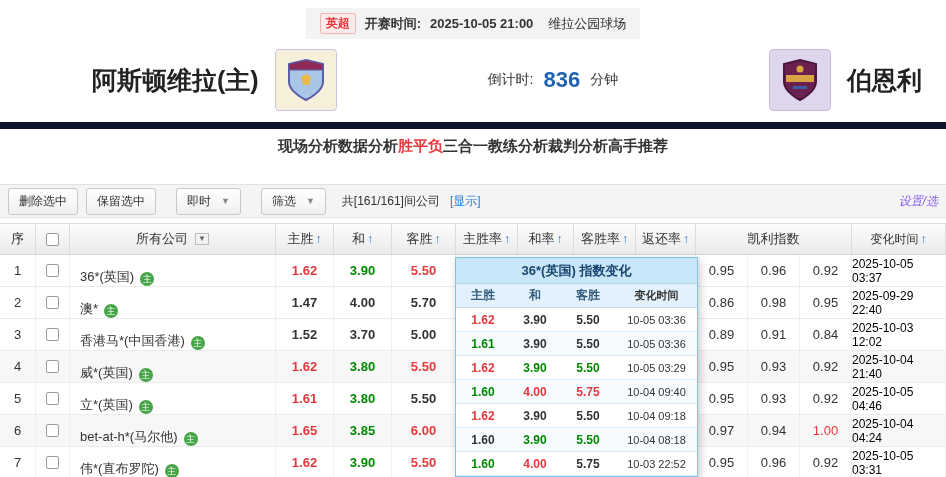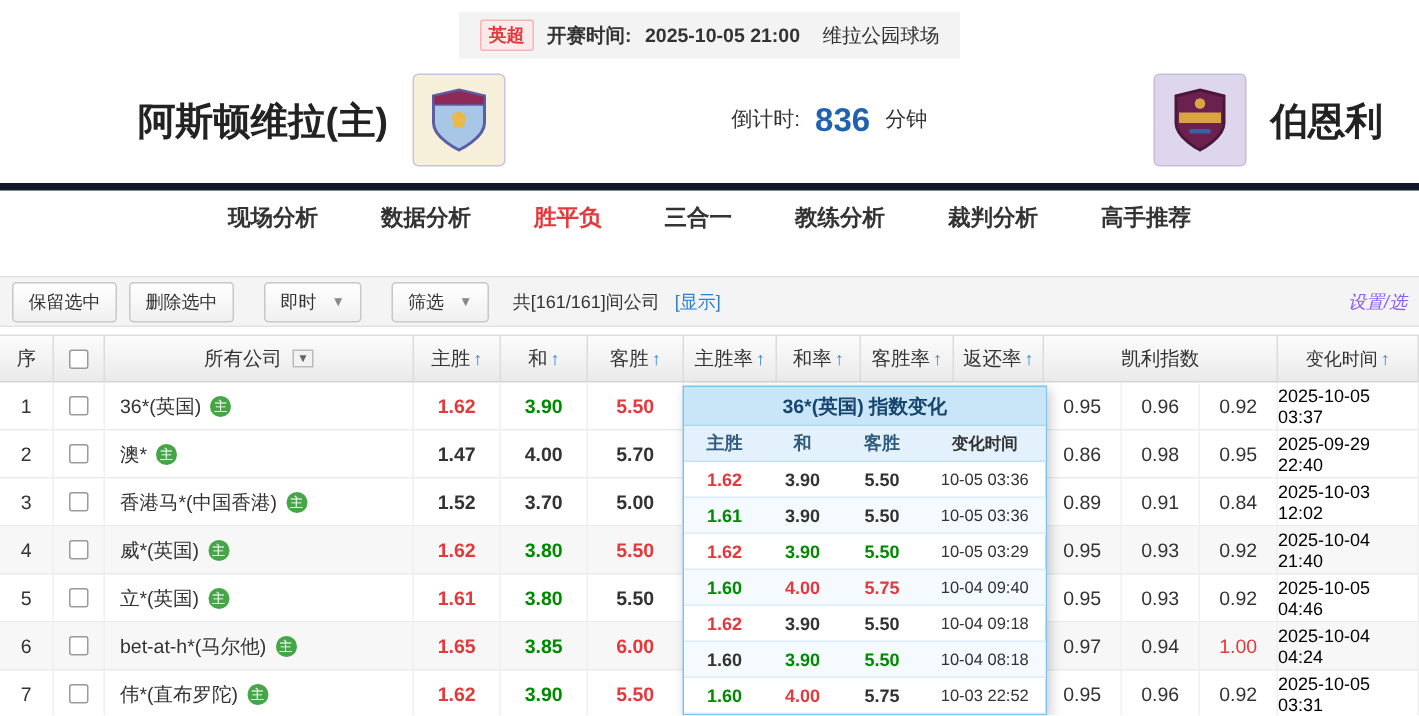--- a/index.html
+++ b/index.html
@@ -19,21 +19,21 @@
   .team-home { display:flex; align-items:center; gap:16px; margin-left:92px; }
   .team-away { display:flex; align-items:center; gap:16px; margin-right:24px; }
   .team-name { font-size:25px; font-weight:bold; color:#222; }
   .crest { width:62px; height:62px; display:flex; align-items:center; justify-content:center; border-radius:4px; }
   .crest.villa { background:#f6efda; border:1px solid #c9c3e0; }
   .crest.burnley { background:#ddd6ec; border:1px solid #c5bcdd; }
   .countdown { flex:1; display:flex; justify-content:center; align-items:center; gap:7px; font-size:14px; color:#333; }
   .cd-num { font-size:22px; font-weight:bold; color:#1f63b0; margin:0 3px; }
 
   
-  .nav { height:42px; border-top:5px solid #0f172a; display:flex; align-items:center; justify-content:center; gap:42px; font-size:15px; font-weight:bold; color:#333; }
+  .nav { height:42px; border-top:7px solid #0f172a; display:flex; align-items:center; justify-content:center; font-size:15px; font-weight:bold; color:#333; }
   .nav .tab { cursor:pointer; }
   .nav .tab.active { color:#e4393c; }
   .gapbar { height:20px; }
 
   
   .toolbar { height:34px; background:#f4f4f4; border-top:1px solid #e2e2e2; border-bottom:1px solid #e2e2e2; display:flex; align-items:center; padding:0 8px; gap:8px; font-size:12px; color:#333; }
   .btn { background:linear-gradient(#ffffff,#f0f0f0); border:1px solid #c8c8c8; border-radius:3px; padding:4px 10px; font-size:12px; color:#333; white-space:nowrap; }
   .dd { display:flex; align-items:center; gap:10px;margin-left:12px; }
   .caret { color:#888; font-size:9px; }
   .count { margin-left:8px; }
@@ -43,21 +43,21 @@
   
   .tablewrap { margin-top:5px; border-top:1px solid #dcdcdc; }
   .thead { display:flex; height:31px; background:linear-gradient(#fcfcfc,#eaeaea); border-bottom:1px solid #d5d5d5; font-size:13px; color:#333; }
   .th { display:flex; align-items:center; justify-content:center; border-right:1px solid #dcdcdc; height:100%; gap:2px; }
   .trow { display:flex; height:32px; border-bottom:1px solid #ececec; font-size:13px; }
   .trow.shaded { background:#f7f7f7; }
   .td { display:flex; align-items:center; justify-content:center; border-right:1px solid #f0f0f0; }
   .c-seq { width:36px; color:#333; }
   .c-chk { width:34px; }
   .c-comp { width:206px; }
-  .td.c-comp { justify-content:flex-start; padding-left:10px; }
+  .td.c-comp { justify-content:flex-start; padding-left:10px;align-items:flex-end; }
   .c-o1 { width:58px; } .c-o2 { width:58px; } .c-o3 { width:64px; }
   .c-r1 { width:62px; } .c-r2 { width:56px; } .c-r3 { width:62px; } .c-r4 { width:60px; }
   .c-rates { width:240px; }
   .c-kel { width:52px; }
   .c-kelhead { width:156px; }
   .c-time { width:94px; font-size:12px; }
   .odd { font-weight:bold; }
   .vr { color:#e4393c; } .vg { color:#008a00; } .vk { color:#333; }
   .arr { color:#2a7fd4; font-weight:bold; font-size:12px; }
   .dd-mini { font-size:8px; color:#666; border:1px solid #bbb; background:#f2f2f2; padding:1px 2px; margin-left:5px; line-height:8px; }
@@ -124,22 +124,22 @@
     <span class="tab active">胜平负</span>
     <span class="tab">三合一</span>
     <span class="tab">教练分析</span>
     <span class="tab">裁判分析</span>
     <span class="tab">高手推荐</span>
   </div>
 
   <div class="gapbar"></div>
 
   <div class="toolbar">
+    <button class="btn">删除选中</button>
     <button class="btn">保留选中</button>
-    <button class="btn">删除选中</button>
     <button class="btn dd">
       <span>即时</span>
       <span class="caret">▼</span>
     </button>
     <button class="btn dd">
       <span>筛选</span>
       <span class="caret">▼</span>
     </button>
     <span class="count">共[161/161]间公司</span>
     <span class="show">[显示]</span>

